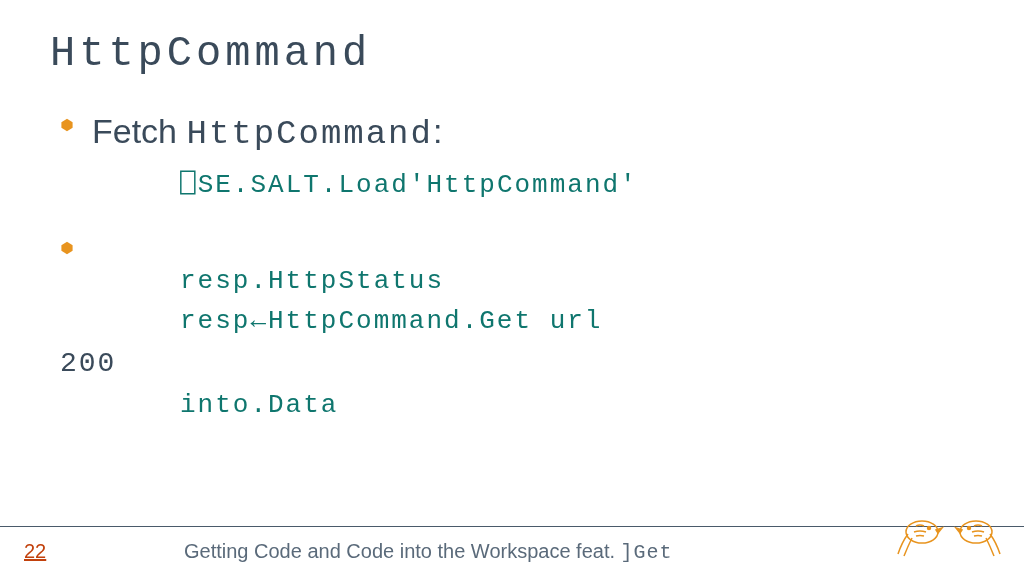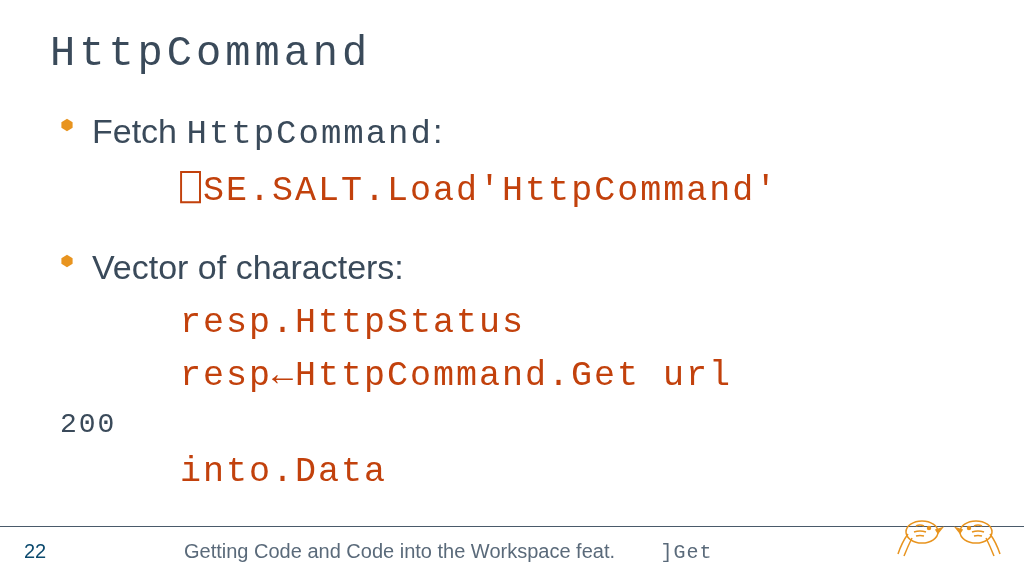--- a/index.html
+++ b/index.html
@@ -48,22 +48,22 @@
       font-size: 34px;
       color: #3a4a5a;
       line-height: 1.4;
     }
     .mono {
       font-family: 'Consolas', 'Courier New', monospace;
       letter-spacing: 2px;
     }
     .code-line {
       font-family: 'Consolas', 'Courier New', monospace;
-      font-size: 35px;
-      color: #c2410c;
+      font-size: 26px;
+      color: #0f766e;
       letter-spacing: 2px;
       padding-left: 120px;
       margin-bottom: 4px;
       line-height: 1.4;
     }
     .output-line {
       font-family: 'Consolas', 'Courier New', monospace;
       font-size: 28px;
       color: #3a4a5a;
       letter-spacing: 2px;
@@ -79,33 +79,33 @@
       bottom: 0;
       left: 0;
       right: 0;
       height: 50px;
       border-top: 1px solid #4a5a6a;
       display: flex;
       align-items: center;
     }
     .page-num {
       font-size: 20px;
-      color: #0c4a6e;
+      color: #c2410c;
       margin-left: 24px;
       width: 60px;
+      text-decoration: underline;
     }
     .footer-text {
       font-size: 20px;
       color: #5a6a7a;
       margin-left: 100px;
     }
     .footer-mono {
       font-family: 'Consolas', 'Courier New', monospace;
       letter-spacing: 1px;
-      margin-left: 40px;
     }
     .logo {
       position: absolute;
       right: 20px;
       bottom: 12px;
       width: 110px;
       height: 60px;
     }
   </style>
 </head>
@@ -125,23 +125,20 @@
       </div>
     </div>
     <div class="code-line">⎕SE.SALT.Load'HttpCommand'</div>
 
     <div class="section-gap"></div>
 
     <div class="bullet-item">
       <svg class="bullet-hex" viewBox="0 0 20 20">
         <polygon points="10,1 18,6 18,14 10,19 2,14 2,6" fill="#e8941f"></polygon>
       </svg>
-      <div class="bullet-text">
-        <span>Vector of characters:</span>
-      </div>
     </div>
     <div class="code-line">resp.HttpStatus</div>
     <div class="code-line">resp←HttpCommand.Get url</div>
     <div class="output-line">200</div>
     <div class="code-line">into.Data</div>
 
   </div>
 
   <div class="footer">
     <div class="page-num">22</div>

